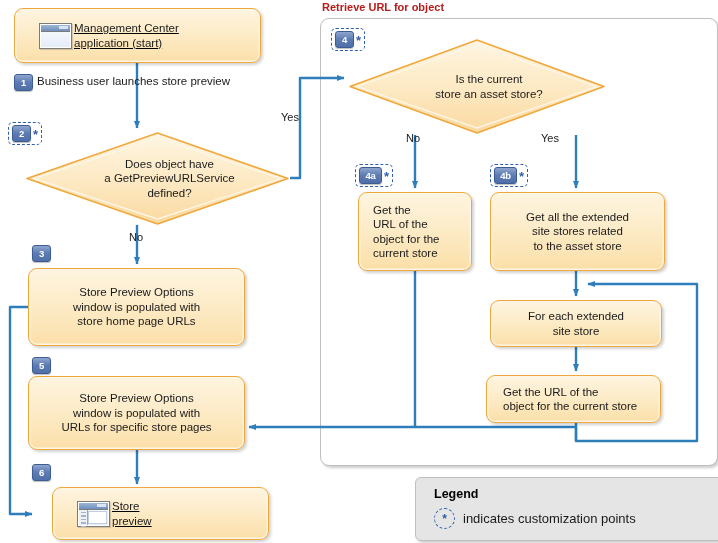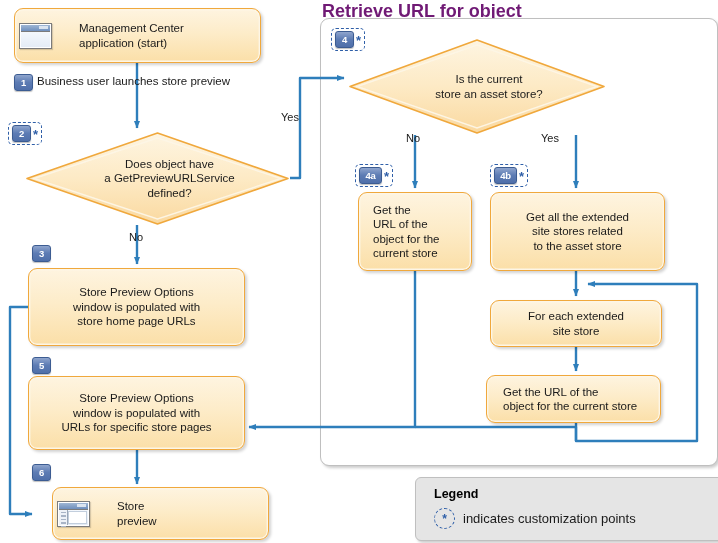--- a/index.html
+++ b/index.html
@@ -11,23 +11,23 @@
   
   .panel{
     position:absolute;
     background:#ffffff;
     border:1px solid #bfbfbf;
     border-radius:9px;
     box-shadow:2px 2px 3px rgba(0,0,0,.20);
   }
   .panel-title{
     position:absolute;
-    font-size:18px;
+    font-size:11px;
     font-weight:bold;
-    color:#701a75;
+    color:#b91c1c;
     white-space:nowrap;
   }
 
   
   .node{
     position:absolute;
     box-sizing:border-box;
     border:1.4px solid #f0a83c;
     border-radius:9px;
     background:linear-gradient(180deg,#fef4e0 0%,#fdecc9 45%,#fbdfa8 100%);
@@ -36,21 +36,21 @@
     display:flex;
     align-items:center;
   }
   .node .txt{
     font-size:11.5px;
     line-height:14.5px;
     color:#1a1a1a;
     white-space:pre-line;
   }
   .node.center{justify-content:center;text-align:center;}
-  .node.withicon{padding-left:4px;gap:27px;}
+  .node.withicon{padding-left:24px;gap:2px;text-decoration:underline;}
 
   
   .diamond{position:absolute;}
   .diamond svg{position:absolute;left:0;top:0;overflow:visible;}
   .diamond .txt{
     position:absolute;left:12px;top:0;width:100%;height:100%;
     display:flex;align-items:center;justify-content:center;
     text-align:center;
     font-size:11.5px;line-height:14.5px;color:#1a1a1a;
     white-space:pre-line;

